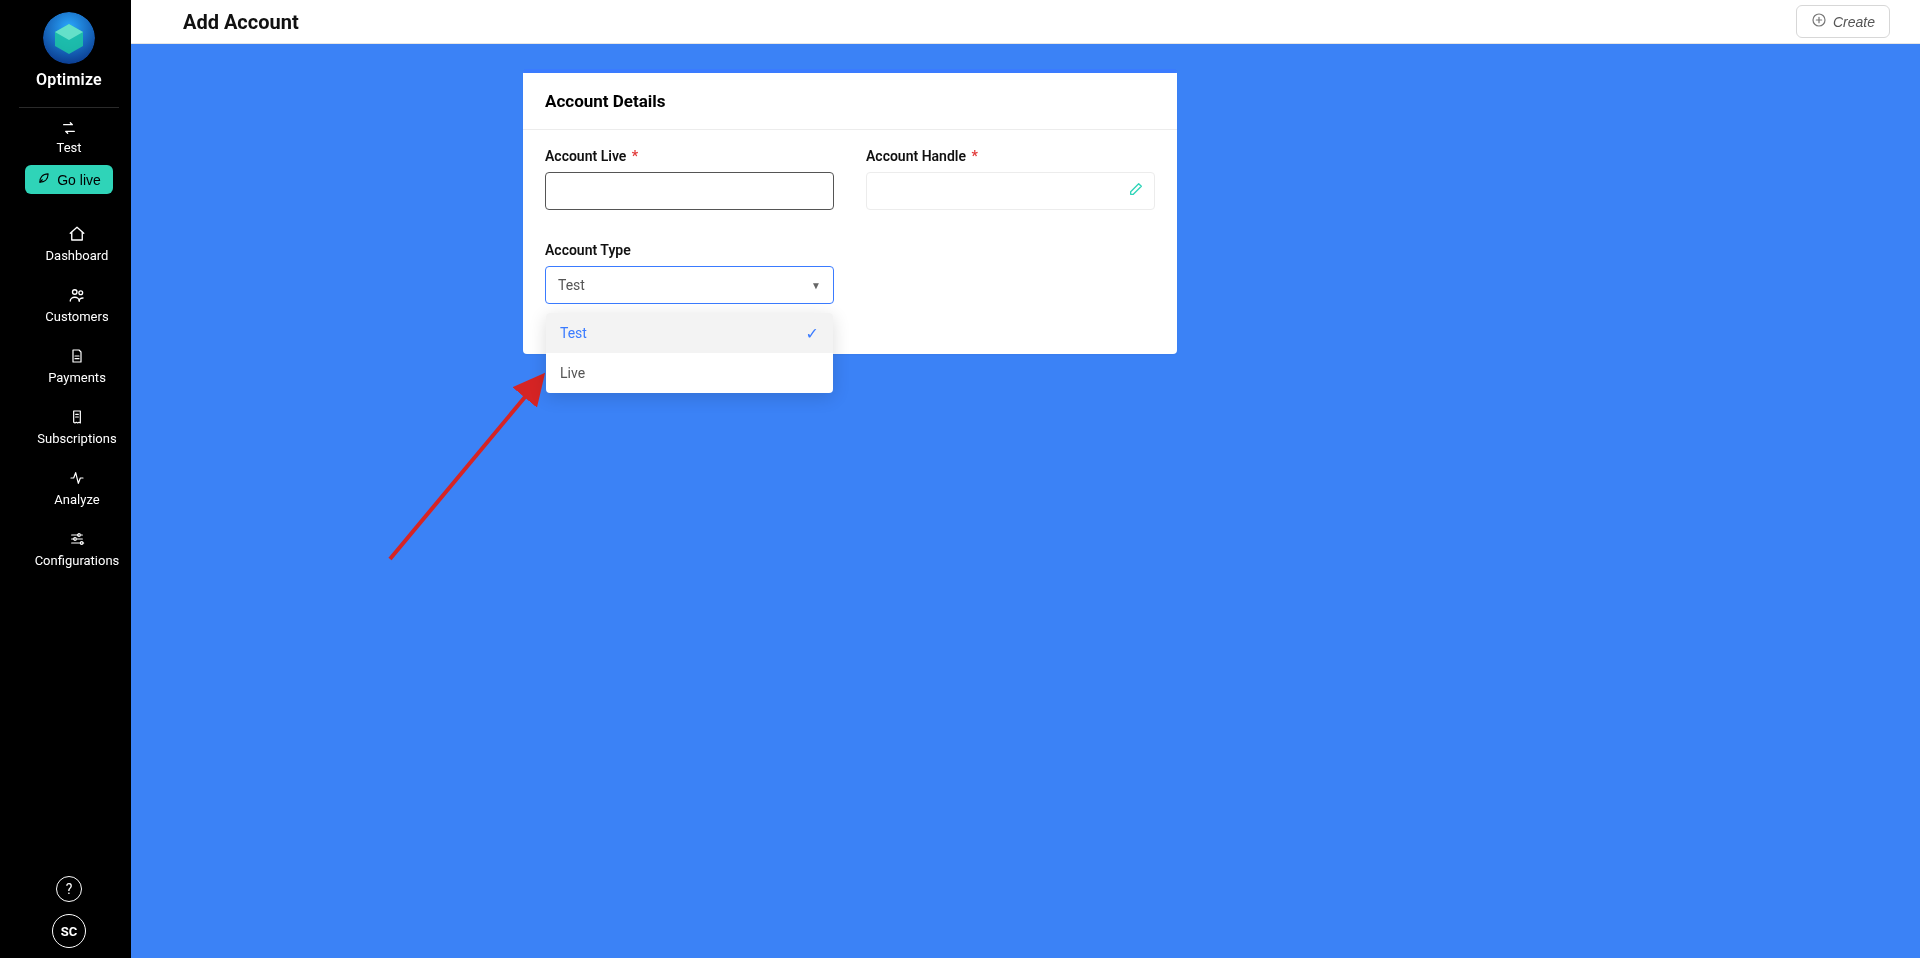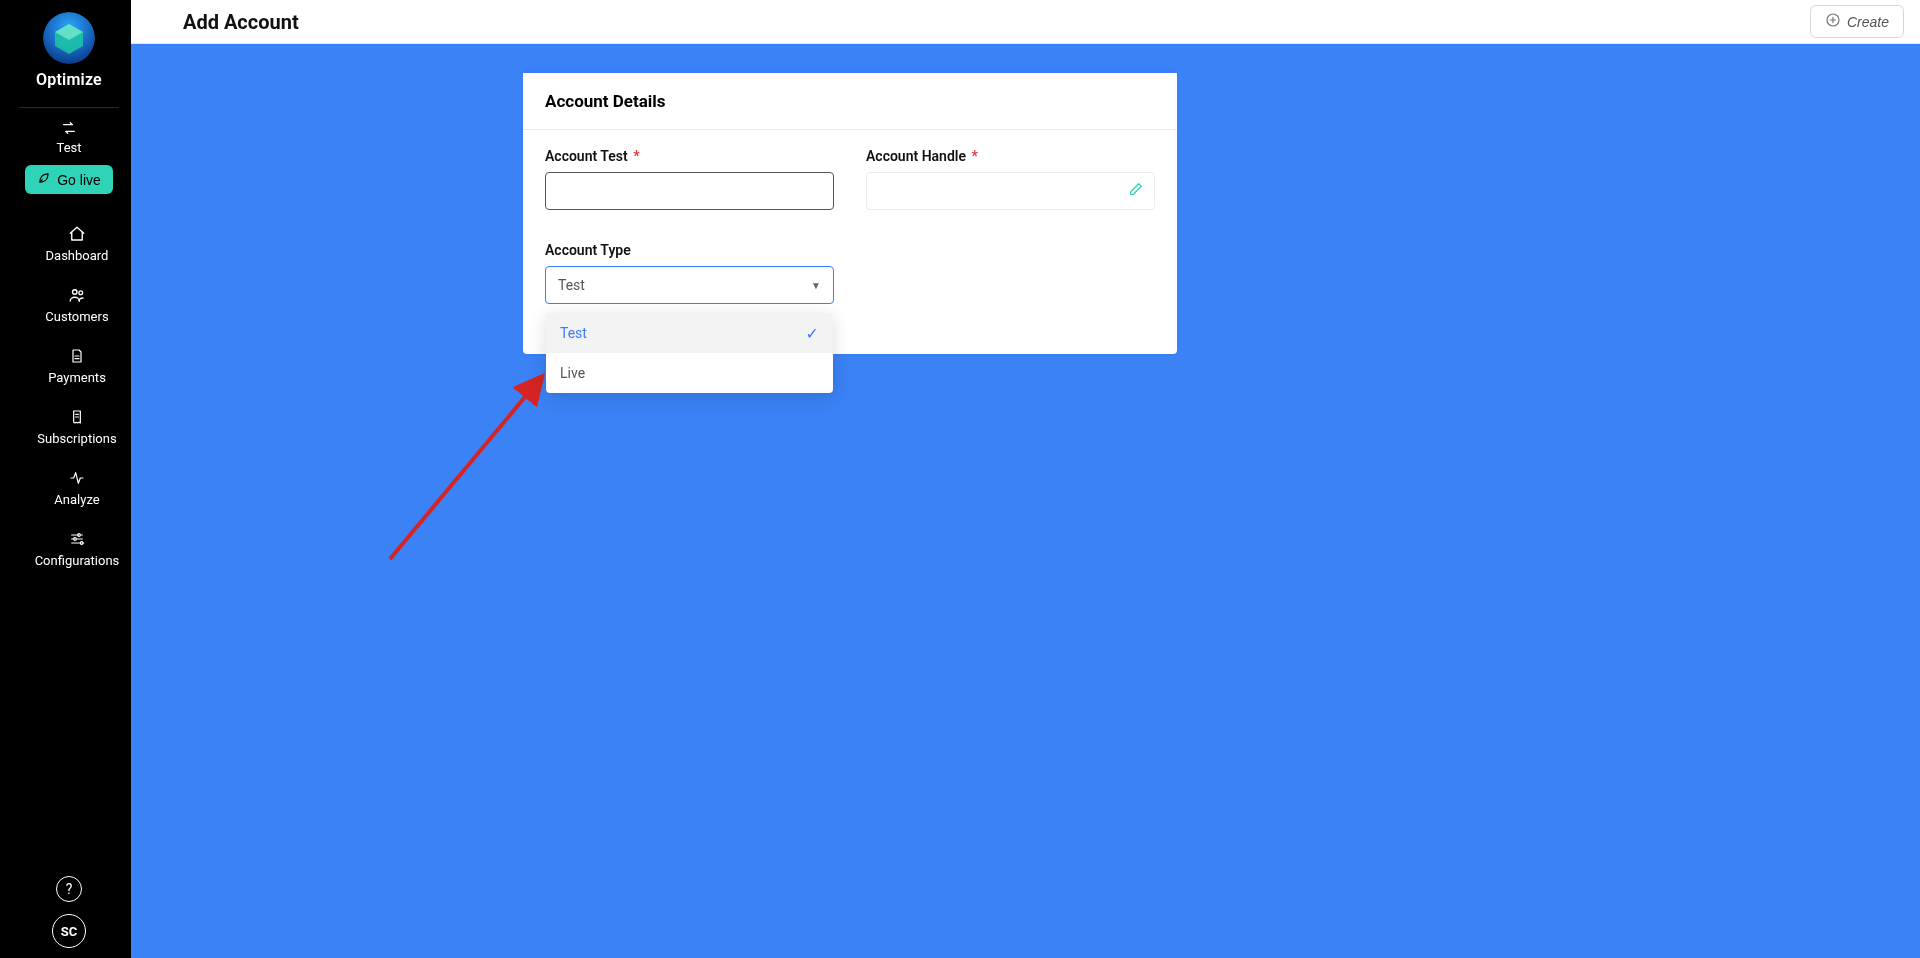--- a/index.html
+++ b/index.html
@@ -125,21 +125,21 @@
     }
     .topbar {
       position: absolute;
       left: 131px; top: 0; right: 0;
       height: 44px;
       background: #fff;
       border-bottom: 1px solid #e6e6e6;
       display: flex;
       align-items: center;
       justify-content: space-between;
-      padding: 0 16px 0 52px;
+      padding: 0 30px 0 52px;
     }
     .page-title {
       font-size: 20px;
       font-weight: 700;
       color: #111;
     }
     .create-btn {
       border: 1px solid #d7d7d7;
       background: #fff;
       color: #555;
@@ -379,21 +379,21 @@
   </button>
 </div>
 
 <div class="content">
   <div class="card">
     <div class="card-header">Account Details</div>
     <div class="card-body">
 
       <div>
         <label class="field-label">
-          <span>Account Test</span>
+          <span>Account Live</span>
           <span class="req">*</span>
         </label>
         <input type="text" class="text-input" style="">
       </div>
 
       <div>
         <label class="field-label">
           <span>Account Handle</span>
           <span class="req">*</span>
         </label>

